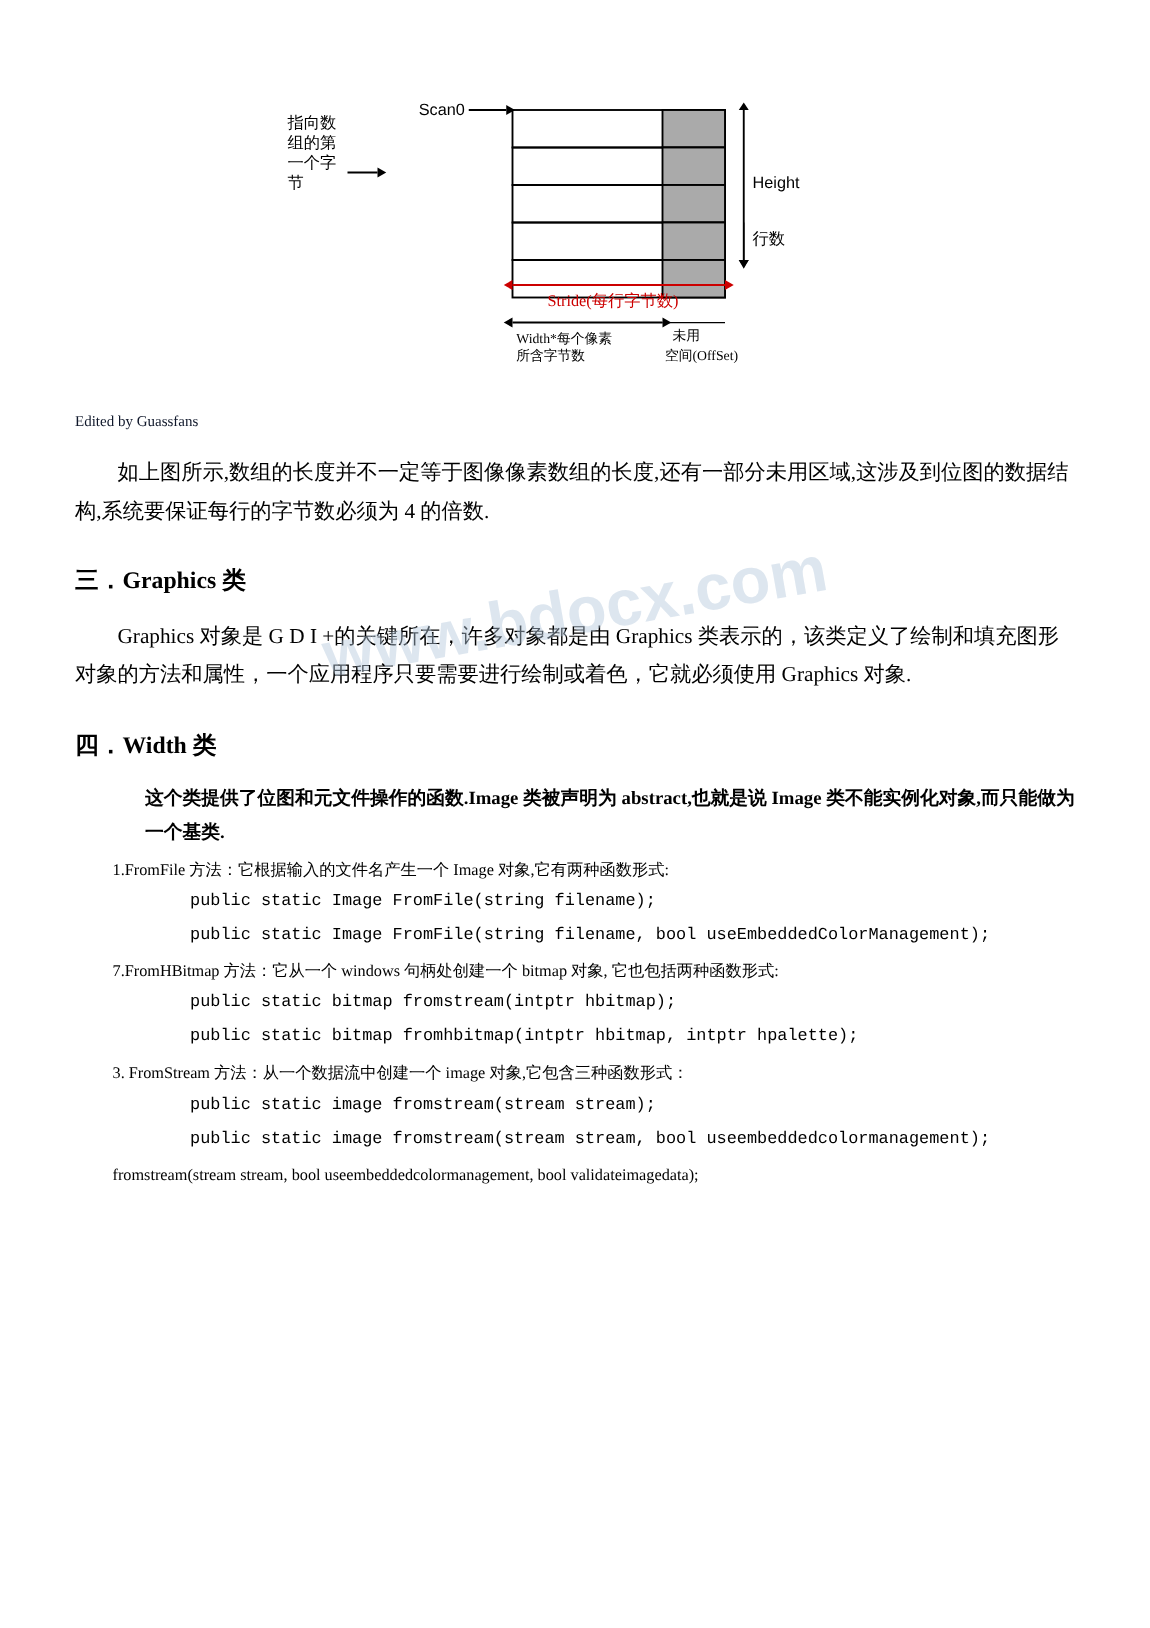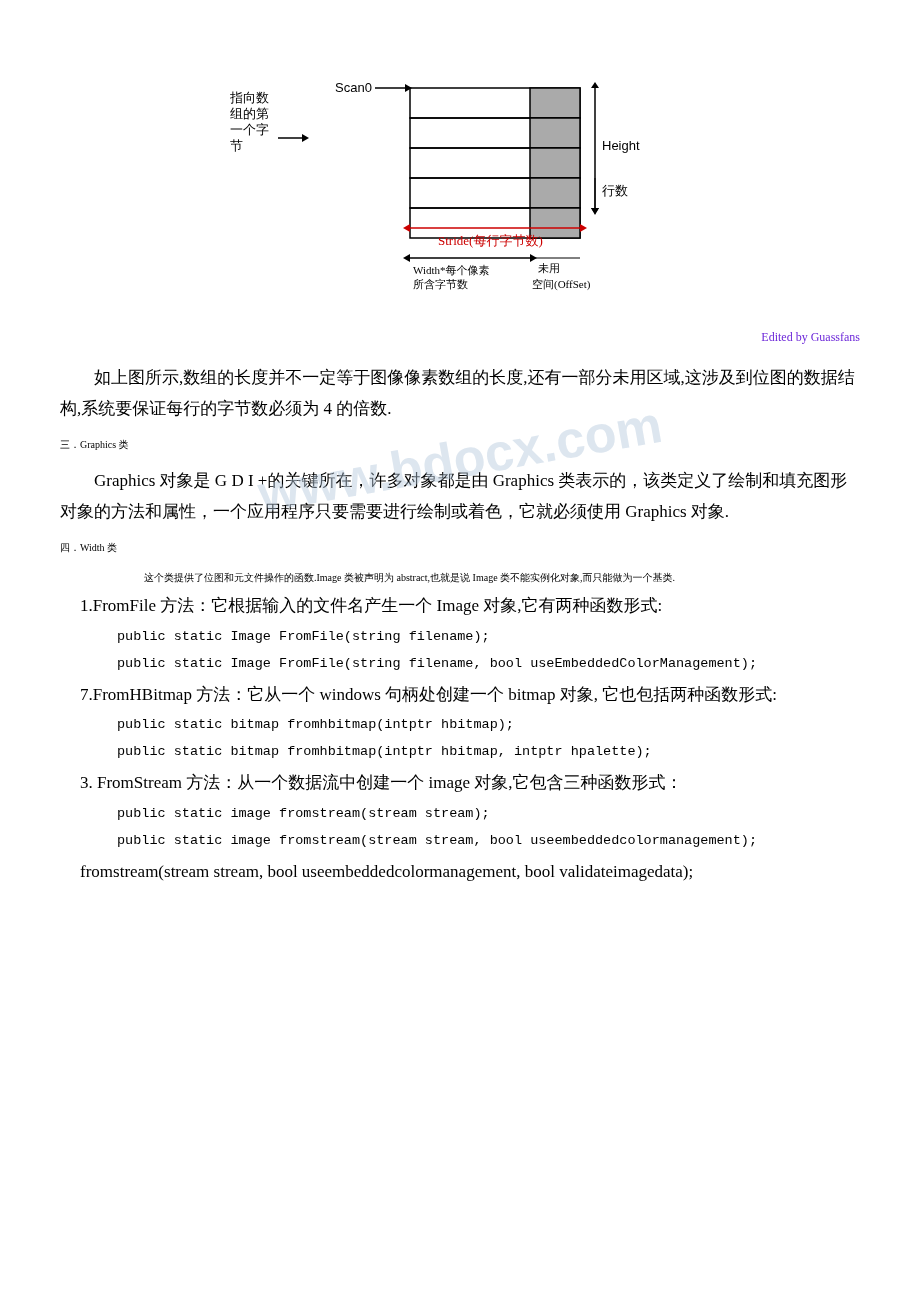--- a/index.html
+++ b/index.html
@@ -31,47 +31,47 @@
       text-align: right;
     }
 
     
     .diagram-svg {
       width: 480px;
       height: 280px;
     }
 
     .edited-by {
-      text-align: right;
-      color: #6d28d9;
+      text-align: left;
+      color: #0f172a;
       font-size: 12px;
       font-family: "Times New Roman", serif;
       margin-bottom: 18px;
       margin-top: 4px;
     }
 
     .paragraph {
       text-indent: 2em;
       line-height: 1.8;
       margin-bottom: 10px;
       font-size: 17px;
     }
 
     .section-heading {
-      font-size: 10px;
-      font-weight: normal;
-      margin-top: 12px;
+      font-size: 19px;
+      font-weight: bold;
+      margin-top: 24px;
       margin-bottom: 12px;
       line-height: 1.8;
     }
 
     .code-line {
       font-family: "Courier New", Courier, monospace;
       font-size: 13.5px;
-      margin-left: 57px;
+      margin-left: 92px;
       margin-bottom: 4px;
       line-height: 1.7;
     }
 
     .watermark {
       position: absolute;
       top: 50%;
       left: 50%;
       transform: translate(-50%, -50%) rotate(-10deg);
       font-size: 52px;
@@ -82,31 +82,32 @@
       pointer-events: none;
       user-select: none;
       z-index: 10;
     }
 
     .main-content {
       position: relative;
     }
 
     .indent1 {
-      margin-left: 20px;
+      margin-left: 30px;
       line-height: 1.8;
       margin-bottom: 4px;
-      font-size: 17px;
+      font-size: 13px;
     }
 
     .indent2 {
-      margin-left: 84px;
+      margin-left: 56px;
       line-height: 1.8;
       margin-bottom: 4px;
-      font-size: 10px;
+      font-size: 15px;
+      font-weight: bold;
     }
   </style>
 </head>
 <body>
 
 <div class="main-content">
 
   <div class="watermark">www.bdocx.com</div>
 
   <div class="diagram-section">
@@ -178,21 +179,21 @@
   <p class="paragraph">Graphics 对象是 G D I +的关键所在，许多对象都是由 Graphics 类表示的，该类定义了绘制和填充图形对象的方法和属性，一个应用程序只要需要进行绘制或着色，它就必须使用 Graphics 对象.</p>
 
   <p class="section-heading">四．Width 类</p>
   <p class="indent2">这个类提供了位图和元文件操作的函数.Image 类被声明为 abstract,也就是说 Image 类不能实例化对象,而只能做为一个基类.</p>
 
   <p class="indent1">1.FromFile 方法：它根据输入的文件名产生一个 Image 对象,它有两种函数形式:</p>
   <p class="code-line">public static Image FromFile(string filename);</p>
   <p class="code-line">public static Image FromFile(string filename, bool useEmbeddedColorManagement);</p>
 
   <p class="indent1">7.FromHBitmap 方法：它从一个 windows 句柄处创建一个 bitmap 对象, 它也包括两种函数形式:</p>
-  <p class="code-line">public static bitmap fromhbitmap(intptr hbitmap);</p>
+  <p class="code-line">public static bitmap fromstream(intptr hbitmap);</p>
   <p class="code-line">public static bitmap fromhbitmap(intptr hbitmap, intptr hpalette);</p>
 
   <p class="indent1">3. FromStream 方法：从一个数据流中创建一个 image 对象,它包含三种函数形式：</p>
   <p class="code-line">public static image fromstream(stream stream);</p>
   <p class="code-line">public static image fromstream(stream stream, bool useembeddedcolormanagement);</p>
   <p class="indent1">fromstream(stream stream, bool useembeddedcolormanagement, bool validateimagedata);</p>
 
 </div>
 
 </body></html>

